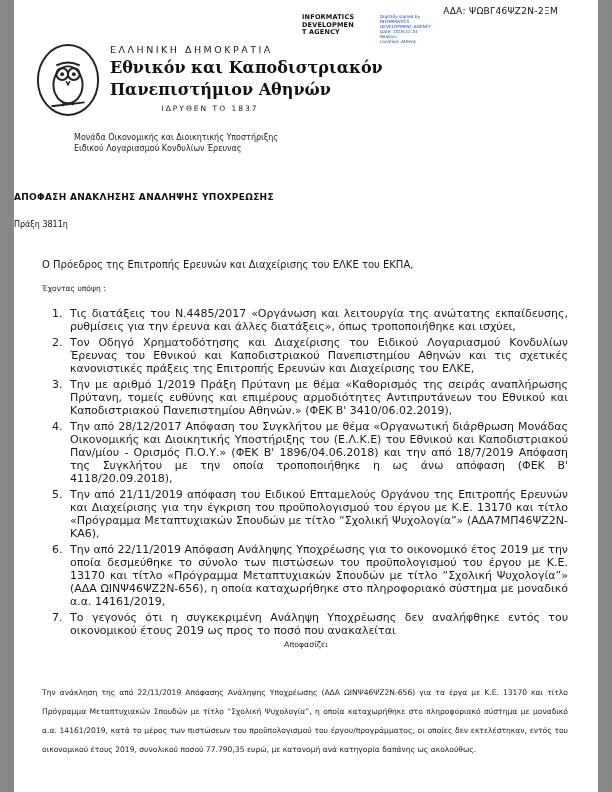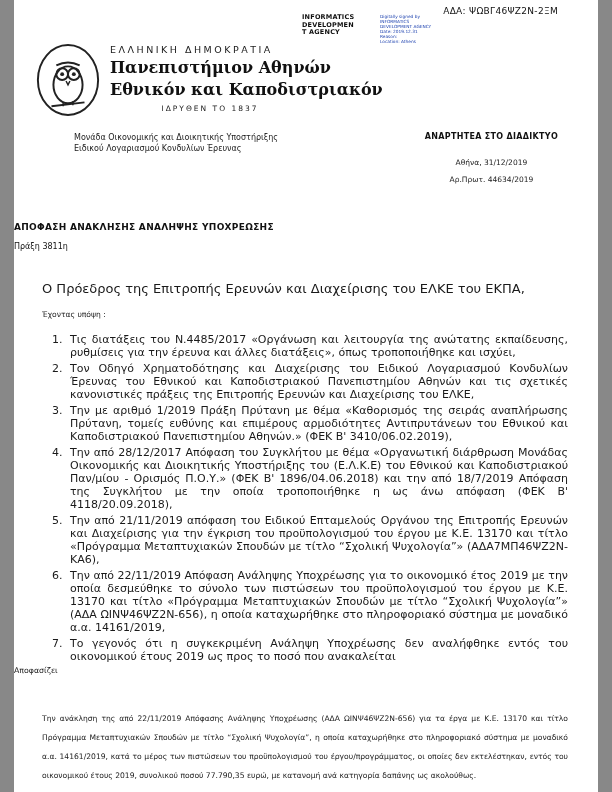--- a/index.html
+++ b/index.html
@@ -53,40 +53,40 @@
     padding:14px 40px 0 60px;
     gap:13px;
   }
   .unit{font-size:8px;line-height:11px;color:#222;}
   .right-block{text-align:center;}
   .publish{font-size:8px;font-weight:bold;letter-spacing:.3px;color:#111;}
   .city-date{font-size:7.5px;margin-top:17px;color:#222;}
   .protocol{font-size:7.5px;margin-top:8px;color:#222;}
   .title-block{text-align:left;margin-top:38px;}
   .title1{font-size:9px;font-weight:bold;letter-spacing:.3px;color:#111;}
-  .title2{font-size:8px;margin-top:10px;color:#111;}
+  .title2{font-size:8px;margin-top:18px;color:#111;}
   .intro{
-    font-size:13px;margin:30px 30px 0 28px;color:#1a1a1a;
+    font-size:10px;margin:30px 30px 0 28px;color:#1a1a1a;
   }
   .having{
     font-size:7.6px;margin:14px 30px 0 28px;color:#1a1a1a;
   }
   .items{
     margin:14px 30px 0 28px;
     padding-left:24px;
   }
   .items li{
     font-size:11px;line-height:13px;
     text-align:justify;
     margin-bottom:3px;
     padding-left:4px;
     color:#1a1a1a;
   }
   .decides{
-    text-align:left;font-size:7.8px;color:#1a1a1a;
+    text-align:center;font-size:7.8px;color:#1a1a1a;
   }
   .decision{
     font-size:7.6px;line-height:19px;text-align:justify;
     margin:34px 30px 0 28px;color:#1a1a1a;
   }
 </style>
 </head>
 <body>
 
 <div class="page">
@@ -120,35 +120,30 @@
         <circle cx="41" cy="33" r="2" fill="#222"></circle>
         <path d="M33 40 L35 44 L37 40" fill="none" stroke="#222" stroke-width="1.5"></path>
         <path d="M23 24 Q35 18 47 24" fill="none" stroke="#222" stroke-width="2"></path>
         <line x1="18" y1="66" x2="52" y2="62" stroke="#222" stroke-width="2"></line>
         <line x1="30" y1="62" x2="30" y2="66" stroke="#222" stroke-width="1.5"></line>
         <line x1="40" y1="61" x2="40" y2="65" stroke="#222" stroke-width="1.5"></line>
       </svg>
     </div>
     <div class="univ">
       <div class="republic">ΕΛΛΗΝΙΚΗ ΔΗΜΟΚΡΑΤΙΑ</div>
+      <div class="univ-name">Εθνικόν και Καποδιστριακόν</div>
       <div class="univ-name">Πανεπιστήμιον Αθηνών</div>
-      <div class="univ-name">Εθνικόν και Καποδιστριακόν</div>
       <div class="founded">ΙΔΡΥΘΕΝ ΤΟ 1837</div>
     </div>
   </div>
 
   <div class="subheader-row">
     <div class="unit">
       <div>Μονάδα Οικονομικής και Διοικητικής Υποστήριξης</div>
       <div>Ειδικού Λογαριασμού Κονδυλίων Έρευνας</div>
-    </div>
-    <div class="right-block">
-      <div class="publish">ΑΝΑΡΤΗΤΕΑ ΣΤΟ ΔΙΑΔΙΚΤΥΟ</div>
-      <div class="city-date">Αθήνα, 31/12/2019</div>
-      <div class="protocol">Αρ.Πρωτ. 44634/2019</div>
     </div>
   </div>
 
   <div class="title-block">
     <div class="title1">ΑΠΟΦΑΣΗ ΑΝΑΚΛΗΣΗΣ ΑΝΑΛΗΨΗΣ ΥΠΟΧΡΕΩΣΗΣ</div>
     <div class="title2">Πράξη 3811η</div>
   </div>
 
   <div class="intro">Ο Πρόεδρος της Επιτροπής Ερευνών και Διαχείρισης του ΕΛΚΕ του ΕΚΠΑ,</div>
   <div class="having">Έχοντας υπόψη :</div>

